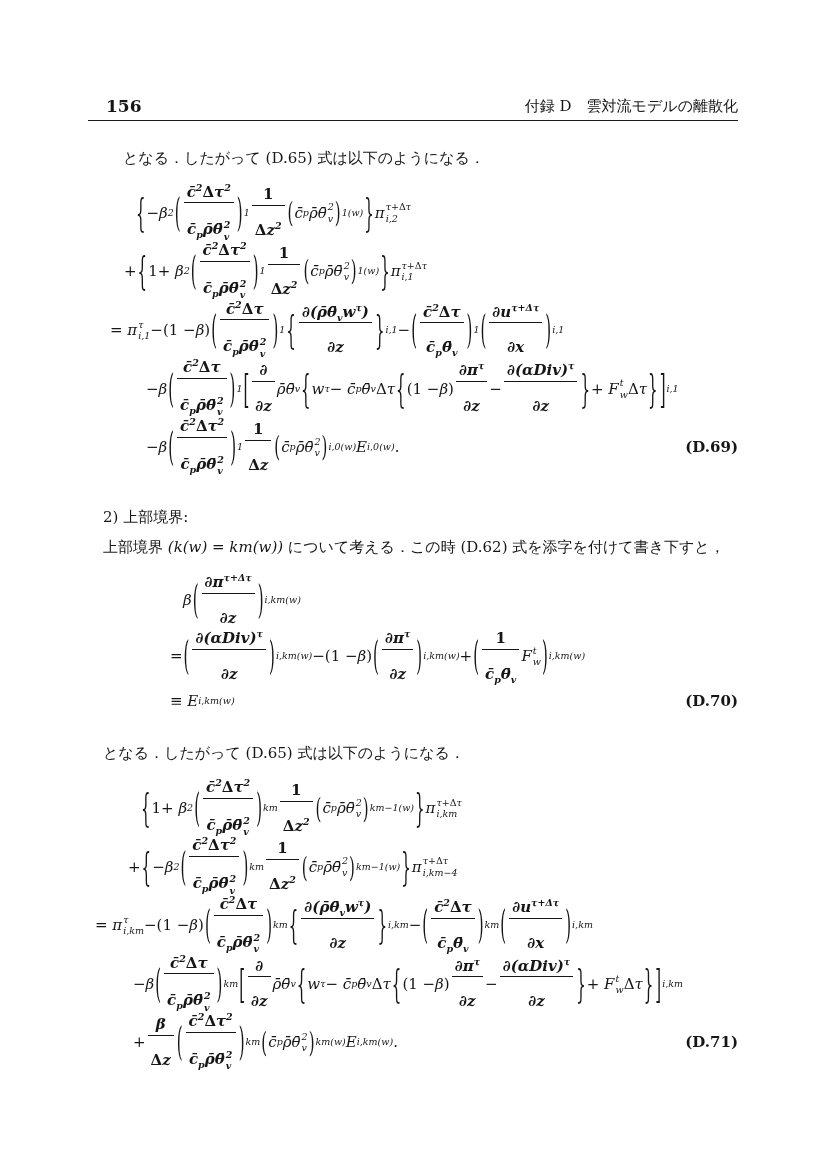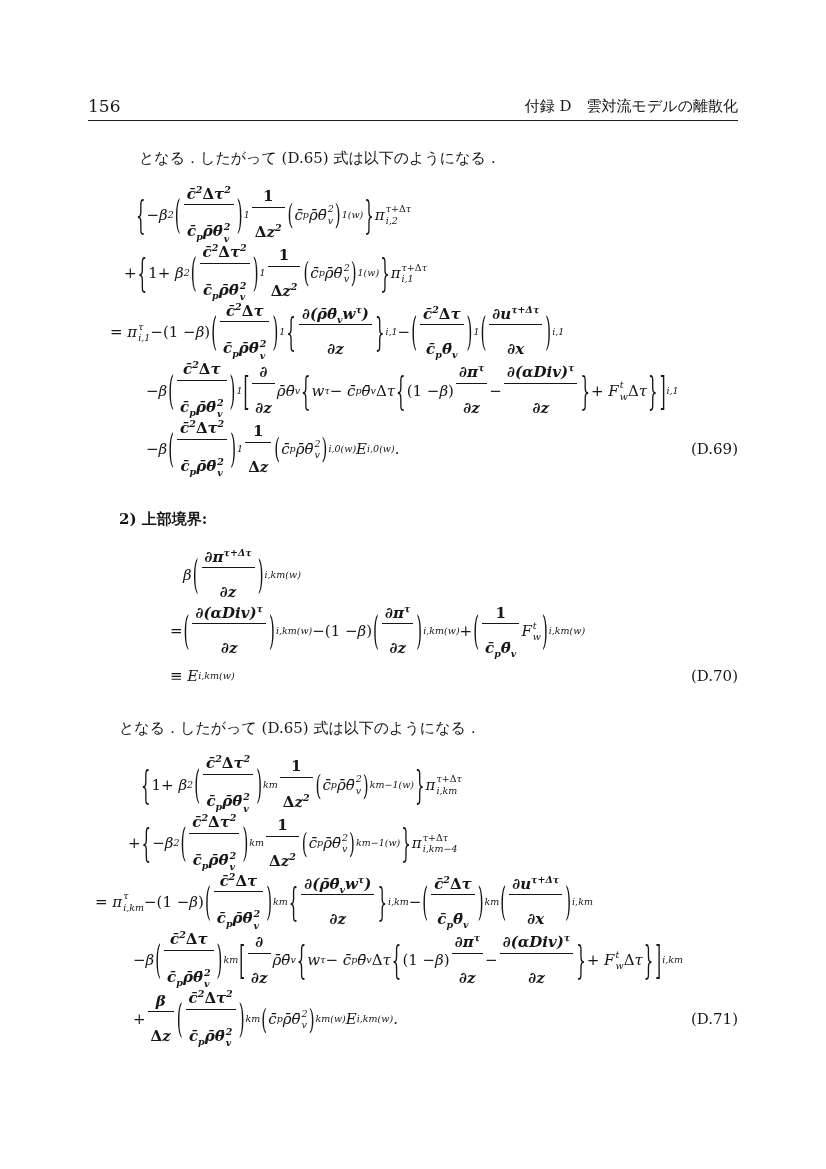--- a/index.html
+++ b/index.html
@@ -13,45 +13,45 @@
     width: 826px; height: 1169px;
     padding: 76px 88px 0 88px;
     background: #ffffff;
   }
   
   .header {
     display: flex; justify-content: space-between; align-items: flex-end;
     border-bottom: 1.5px solid #1a1a1a;
     padding-bottom: 4px;
   }
-  .pagenum { font-weight: normal; font-size: 17px; }
+  .pagenum { font-weight: bold; font-size: 17px; margin-left: 18px; }
   .running { font-size: 15px; margin-top: 21px; }
   
-  .para { font-size: 15px; margin: 16px; line-height: 1.5; }
+  .para { font-size: 15px; margin: 0; line-height: 1.5; }
   .p-intro1 { margin-top: 26px; padding-left: 35px; }
-  .p-heading { margin-top: 30px; padding-left: 15px; font-weight: bold; }
+  .p-heading { margin-top: 30px; padding-left: 15px; font-weight: normal; }
   .p-body2 { margin-top: 7px; padding-left: 15px; }
   .p-intro2 { margin-top: 24px; padding-left: 15px; }
   
   .math { font-style: italic; font-size: 15px; }
   .math .u { font-style: normal; }
   .eq { margin-top: 14px; }
   .eq-line {
     position: relative;
     display: flex; align-items: center;
     min-height: 47px;
     white-space: nowrap;
   }
   .eq-line.short { min-height: 34px; }
   .eq-line.tallsub { min-height: 56px; }
   .eq-content { display: inline-flex; align-items: center; flex-wrap: nowrap; }
   .tag {
     position: absolute; right: 0; top: 50%;
     transform: translateY(-50%);
-    font-style: normal; font-size: 15px;
+    font-style: normal; font-size: 15px; font-weight: bold;
   }
   .fr {
     display: inline-block; vertical-align: middle;
     text-align: center; margin: 0 2px; line-height: 1.12; font-weight: bold;
   }
   .fr .fn { display: block; padding: 0 3px 2px; }
   .fr .fd { display: block; border-top: 1px solid #161616; padding: 16px 3px 0; }
   sub, sup { font-size: 9.5px; line-height: 0; }
   .ss {
     display: inline-block; vertical-align: middle;
@@ -154,20 +154,21 @@
             <span class="fd"><span class="u">Δ</span>z</span>
           </span> <span class="d2">(</span>c̄<sub>p</sub>ρ̄θ̄<span class="ss">
             <span class="s">2</span>
             <span class="s">v</span>
           </span><span class="d2">)</span><sub>i,0(w)</sub> E<sub>i,0(w)</sub>.</span>
       <span class="tag">(D.69)</span>
     </div>
   </div>
 
   <p class="para p-heading">2) 上部境界:</p>
+  <p class="para p-body2">上部境界 <span class="math">(k(w) = km(w))</span> について考える．この時 (D.62) 式を添字を付けて書き下すと，</p>
 
   <div class="eq math">
     <div class="eq-line tallsub" style="padding-left:95px">
       <span class="eq-content">β <span class="d3">(</span><span class="fr">
             <span class="fn">∂π<sup>τ+Δτ</sup></span>
             <span class="fd">∂z</span>
           </span><span class="d3">)</span><sub>i,km(w)</sub></span>
     </div>
     <div class="eq-line tallsub" style="padding-left:82px">
       <span class="eq-content">= <span class="d3">(</span><span class="fr">

